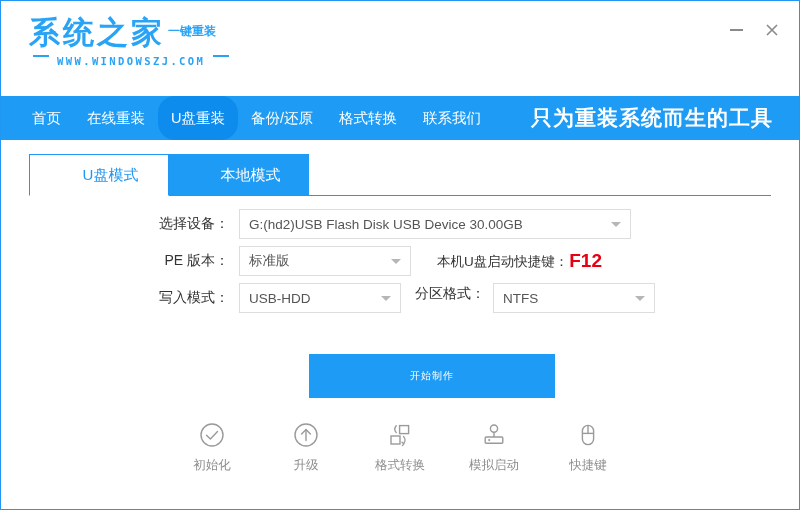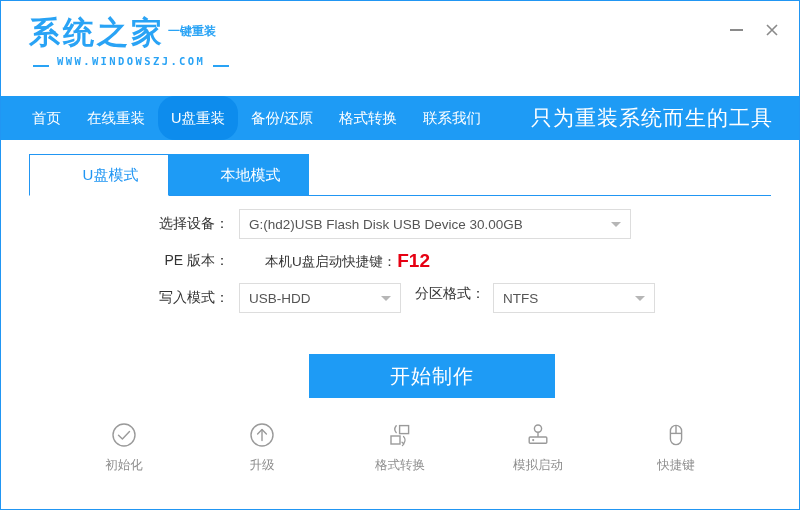--- a/index.html
+++ b/index.html
@@ -51,21 +51,21 @@
   .logo-sub {
     font-size: 12px;
     color: #29a3f5;
     font-weight: bold;
     margin-left: 3px;
     margin-bottom: 3px;
     letter-spacing: 0px;
   }
   .logo-url-row {
     display: flex;
-    align-items: flex-end;
+    align-items: flex-start;
     margin-top: 7px;
     margin-left: 4px;
   }
   .logo-dash {
     display: inline-block;
     width: 16px;
     height: 2px;
     background: #29a3f5;
   }
   .logo-url {
@@ -129,21 +129,21 @@
     background: #0d8ced;
     border-radius: 17px;
   }
   .nav-slogan {
     margin-left: auto;
     display: flex;
     align-items: center;
     padding-right: 26px;
     color: #ffffff;
     font-size: 21px;
-    font-weight: normal;
+    font-weight: bold;
     letter-spacing: 1px;
     white-space: nowrap;
   }
 
   
   .content {
     position: absolute;
     left: 0;
     top: 139px;
     width: 798px;
@@ -268,36 +268,36 @@
 
   
   .start-btn {
     position: absolute;
     left: 308px;
     top: 214px;
     width: 246px;
     height: 44px;
     background: #1e9bf5;
     color: #ffffff;
-    font-size: 20px;
+    font-size: 10px;
     border: none;
     cursor: pointer;
     font-family: inherit;
     letter-spacing: 1px;
   }
 
   
   .tools-row {
     position: absolute;
     left: 0;
     top: 280px;
     width: 798px;
     display: flex;
     justify-content: center;
-    gap: 66px;
+    gap: 22px;
   }
   .tool-item {
     width: 72px;
     display: flex;
     flex-direction: column;
     align-items: center;
     cursor: pointer;
     color: #8d8d8d;
   }
   .tool-icon {
@@ -368,20 +368,24 @@
       <div class="form-row">
         <div class="row-label">选择设备：</div>
         <div class="select-box sel-device">
           <span>G:(hd2)USB Flash Disk USB Device 30.00GB</span>
           <span class="caret"></span>
         </div>
       </div>
 
       <div class="form-row">
         <div class="row-label">PE 版本：</div>
+        <div class="select-box sel-pe">
+          <span>标准版</span>
+          <span class="caret"></span>
+        </div>
         <div class="inline-label">
           <span>本机U盘启动快捷键：</span><span class="hotkey">F12</span>
         </div>
       </div>
 
       <div class="form-row">
         <div class="row-label">写入模式：</div>
         <div class="select-box sel-write">
           <span>USB-HDD</span>
           <span class="caret"></span>

